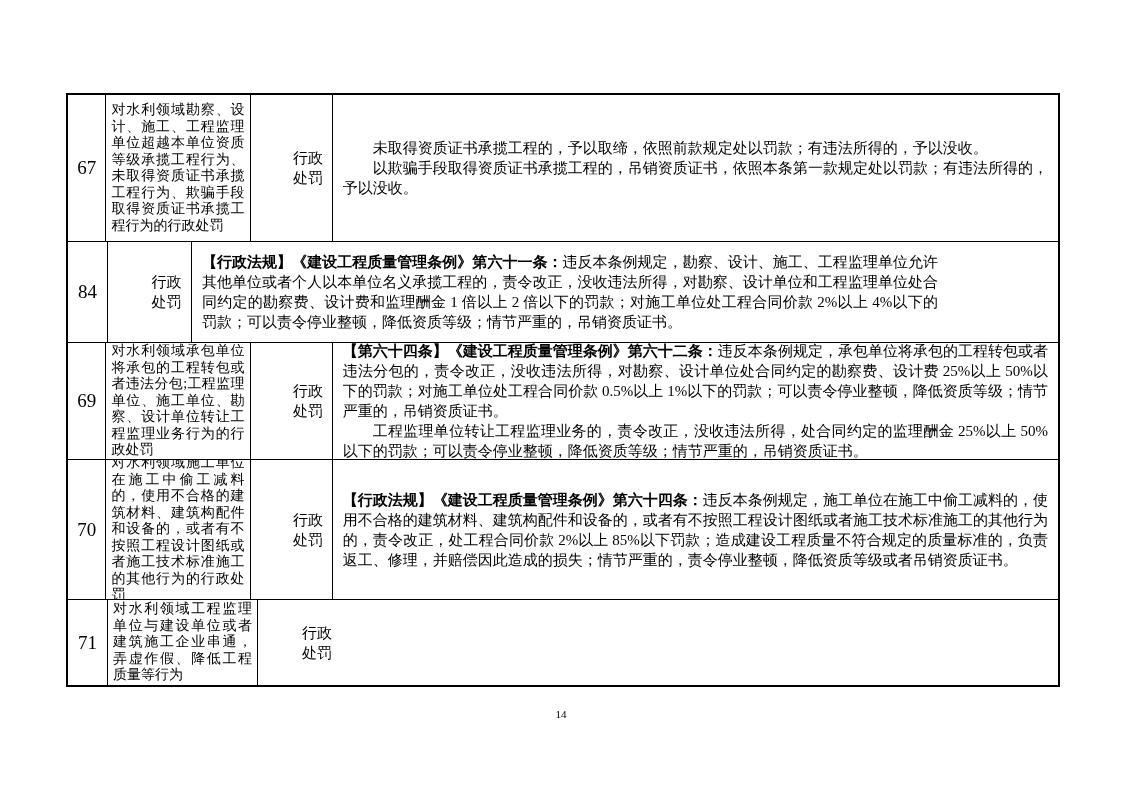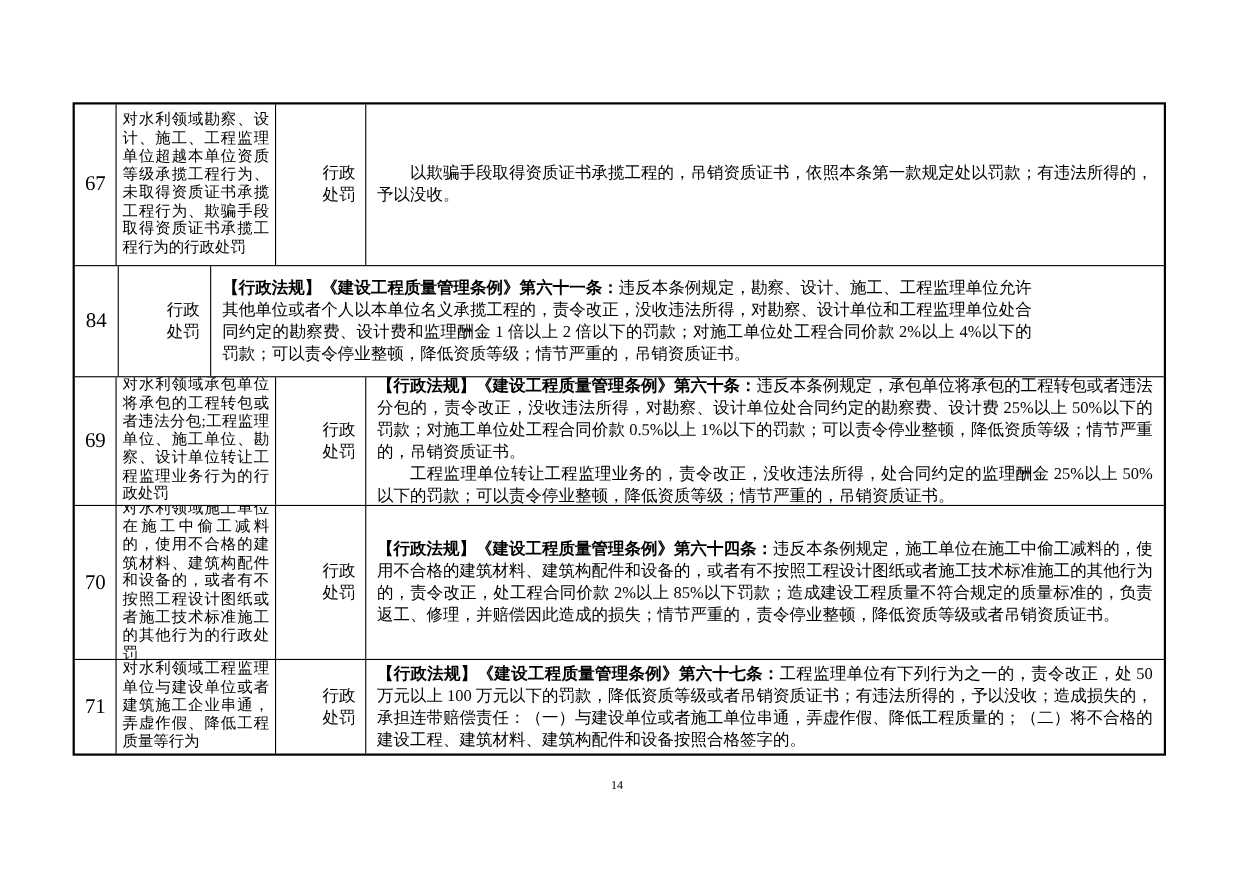--- a/index.html
+++ b/index.html
@@ -110,20 +110,21 @@
         <span>67</span>
       </div>
       <div class="cell c-desc">
         <div class="txt">对水利领域勘察、设计、施工、工程监理单位超越本单位资质等级承揽工程行为、未取得资质证书承揽工程行为、欺骗手段取得资质证书承揽工程行为的行政处罚</div>
       </div>
       <div class="cell c-pen">
         <span class="txt">行政处罚</span>
       </div>
       <div class="cell c-legal">
         <div class="txt">
+          <p class="indent">未取得资质证书承揽工程的，予以取缔，依照前款规定处以罚款；有违法所得的，予以没收。</p>
           <p class="indent">以欺骗手段取得资质证书承揽工程的，吊销资质证书，依照本条第一款规定处以罚款；有违法所得的，予以没收。</p>
         </div>
       </div>
     </div>
 
     <div class="row r68">
       <div class="cell c-no">
         <span>84</span>
       </div>
       <div class="cell c-pen">
@@ -141,21 +142,21 @@
         <span>69</span>
       </div>
       <div class="cell c-desc">
         <div class="txt">对水利领域承包单位将承包的工程转包或者违法分包;工程监理单位、施工单位、勘察、设计单位转让工程监理业务行为的行政处罚</div>
       </div>
       <div class="cell c-pen">
         <span class="txt">行政处罚</span>
       </div>
       <div class="cell c-legal">
         <div class="txt">
-          <p class="first"><span class="law">【行政法规】《建设工程质量管理条例》第六十条：</span><span>违反本条例规定，承包单位将承包的工程转包或者违法分包的，责令改正，没收违法所得，对勘察、设计单位处合同约定的勘察费、设计费 25%以上 50%以下的罚款；对施工单位处工程合同价款 0.5%以上 1%以下的罚款；可以责令停业整顿，降低资质等级；情节严重的，吊销资质证书。</span></p>
+          <p class="first"><span class="law">【第六十四条】《建设工程质量管理条例》第六十二条：</span><span>违反本条例规定，承包单位将承包的工程转包或者违法分包的，责令改正，没收违法所得，对勘察、设计单位处合同约定的勘察费、设计费 25%以上 50%以下的罚款；对施工单位处工程合同价款 0.5%以上 1%以下的罚款；可以责令停业整顿，降低资质等级；情节严重的，吊销资质证书。</span></p>
           <p class="indent">工程监理单位转让工程监理业务的，责令改正，没收违法所得，处合同约定的监理酬金 25%以上 50%以下的罚款；可以责令停业整顿，降低资质等级；情节严重的，吊销资质证书。</p>
         </div>
       </div>
     </div>
 
     <div class="row r70">
       <div class="cell c-no">
         <span>70</span>
       </div>
       <div class="cell c-desc">
@@ -174,24 +175,19 @@
     <div class="row r71">
       <div class="cell c-no">
         <span>71</span>
       </div>
       <div class="cell c-desc">
         <div class="txt">对水利领域工程监理单位与建设单位或者建筑施工企业串通，弄虚作假、降低工程质量等行为</div>
       </div>
       <div class="cell c-pen">
         <span class="txt">行政处罚</span>
       </div>
-      <div class="cell c-legal">
-        <div class="txt">
-          <p class="first"><span class="law">【行政法规】《建设工程质量管理条例》第六十七条：</span><span>工程监理单位有下列行为之一的，责令改正，处 50 万元以上 100 万元以下的罚款，降低资质等级或者吊销资质证书；有违法所得的，予以没收；造成损失的，承担连带赔偿责任：（一）与建设单位或者施工单位串通，弄虚作假、降低工程质量的；（二）将不合格的建设工程、建筑材料、建筑构配件和设备按照合格签字的。</span></p>
-        </div>
-      </div>
     </div>
 
   </div>
 
   <div class="page-number">14</div>
 
 </div>
 
 </body></html>

